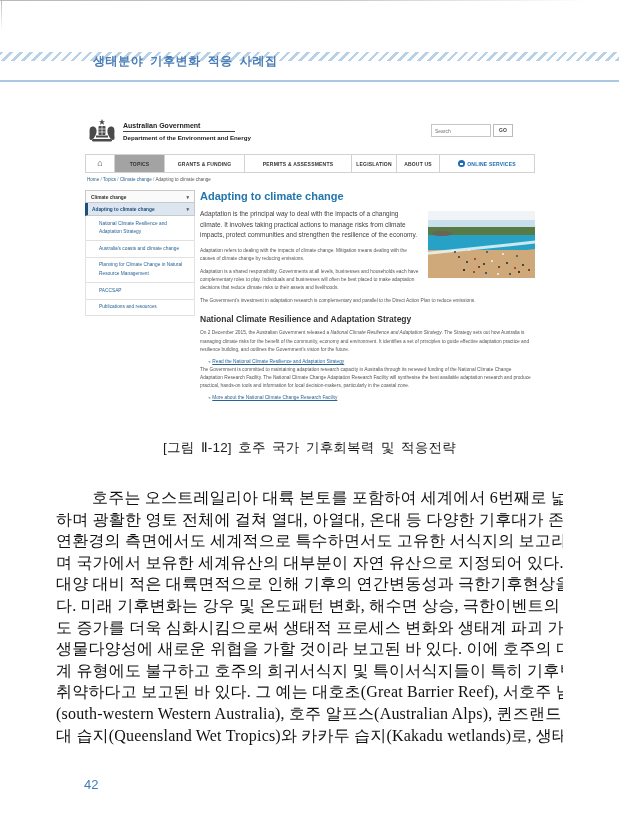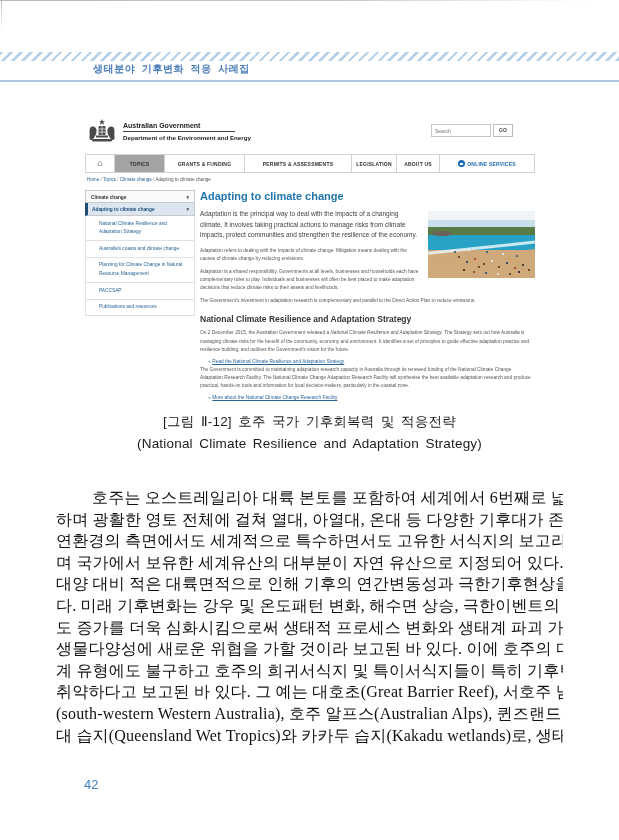--- a/index.html
+++ b/index.html
@@ -4,22 +4,22 @@
 <style>
   html,body{margin:0;padding:0;background:#fff;}
   body{width:619px;height:840px;overflow:hidden;font-family:"Liberation Sans",sans-serif;position:relative;}
   .artifact-top{position:absolute;left:0;top:0;width:619px;height:1px;
     background:linear-gradient(90deg,#b9b9b9 0%,#c9c9c9 55%,rgba(200,200,200,0) 95%);}
   .artifact-left{position:absolute;left:1px;top:0;width:1px;height:30px;
     background:linear-gradient(#b9b9b9,rgba(190,190,190,0));}
   
   .stripe-band{position:absolute;left:0;top:52px;width:619px;height:9px;
     background:repeating-linear-gradient(135deg,#b7d1e8 0 2.5px,#fff 2.5px 7px);}
-  .doc-header{position:absolute;left:93px;top:62px;width:400px;
-    font-size:10px;font-weight:bold;color:#4a7db8;letter-spacing:.6px;word-spacing:3px;}
+  .doc-header{position:absolute;left:93px;top:53px;width:400px;
+    font-size:12px;font-weight:bold;color:#4a7db8;letter-spacing:.6px;word-spacing:3px;}
   .header-rule{position:absolute;left:0;top:80px;width:619px;height:2px;background:#abc8e2;}
 
   
   .site{position:absolute;left:85px;top:116px;width:450px;height:292px;background:#fff;color:#333;}
   .site-head{position:relative;height:36px;}
   .crest{position:absolute;left:2px;top:3px;}
   .logo-text{position:absolute;left:38px;top:6px;}
   .logo-gov{font-size:7px;font-weight:bold;color:#222;padding-bottom:2px;border-bottom:1px solid #444;width:112px;}
   .logo-dept{font-size:6.2px;font-weight:bold;color:#222;margin-top:2px;}
   .search-wrap{position:absolute;right:22px;top:8px;display:flex;}
@@ -64,21 +64,21 @@
   .m-intro{font-size:6.5px;line-height:1.62;color:#3f3f3f;margin:0 0 6px;}
   .m-small{font-size:4.8px;line-height:1.7;color:#555;margin:0 0 5px;}
   .m-small.wide{clear:right;}
   .m-h2{font-size:8.5px;color:#333;font-weight:bold;margin:9px 0 5px;}
   .m-link{font-size:4.8px;margin:5px 0 2px 8px;}
   .m-link a{color:#2a6496;text-decoration:underline;}
   .link-arrow{color:#8aa;text-decoration:none;margin-right:2px;font-size:4.5px;}
   .italic{font-style:italic;}
 
   
-  .caption{position:absolute;left:0;top:411px;width:619px;text-align:center;color:#1b1b1b;
+  .caption{position:absolute;left:0;top:437px;width:619px;text-align:center;color:#1b1b1b;
     font-size:13.5px;line-height:22px;word-spacing:2.5px;letter-spacing:.2px;}
 
   
   .bodytext{position:absolute;left:56px;top:487px;width:507px;
     font-family:"Liberation Serif","DejaVu Serif",serif;font-size:16px;color:#111;
     letter-spacing:.2px;}
   .line{height:21.6px;line-height:21.6px;text-align:justify;text-align-last:justify;white-space:nowrap;overflow:hidden;}
   .line.first{padding-left:36px;box-sizing:border-box;}
 
   .pagenum{position:absolute;left:84px;top:777px;font-size:13px;color:#3d7dbb;}
@@ -185,21 +185,20 @@
       <p class="m-small">The Government is committed to maintaining adaptation research capacity in Australia through its renewed funding of the National Climate Change Adaptation Research Facility. The National Climate Change Adaptation Research Facility will synthesise the best available adaptation research and produce practical, hands-on tools and information for local decision-makers, particularly in the coastal zone.</p>
       <div class="m-link">
         <span class="link-arrow">◂</span><a href="#">More about the National Climate Change Research Facility</a>
       </div>
     </div>
   </div>
 </div>
 
 <div class="caption">
   <div>[그림 Ⅱ-12] 호주 국가 기후회복력 및 적응전략</div>
-  <div>(National Climate Resilience and Adaptation Strategy)</div>
 </div>
 
 <div class="bodytext">
   <div class="line first">호주는 오스트레일리아 대륙 본토를 포함하여 세계에서 6번째로 넓은 영토를 차지</div>
   <div class="line">하며 광활한 영토 전체에 걸쳐 열대, 아열대, 온대 등 다양한 기후대가 존재한다. 자</div>
   <div class="line">연환경의 측면에서도 세계적으로 특수하면서도 고유한 서식지의 보고라 할 수 있으</div>
   <div class="line">며 국가에서 보유한 세계유산의 대부분이 자연 유산으로 지정되어 있다. 한편 주변의</div>
   <div class="line">대양 대비 적은 대륙면적으로 인해 기후의 연간변동성과 극한기후현상을 경험해왔</div>
   <div class="line">다. 미래 기후변화는 강우 및 온도패턴 변화, 해수면 상승, 극한이벤트의 빈도 및 강</div>
   <div class="line">도 증가를 더욱 심화시킴으로써 생태적 프로세스 변화와 생태계 파괴 가속화를 통해</div>

